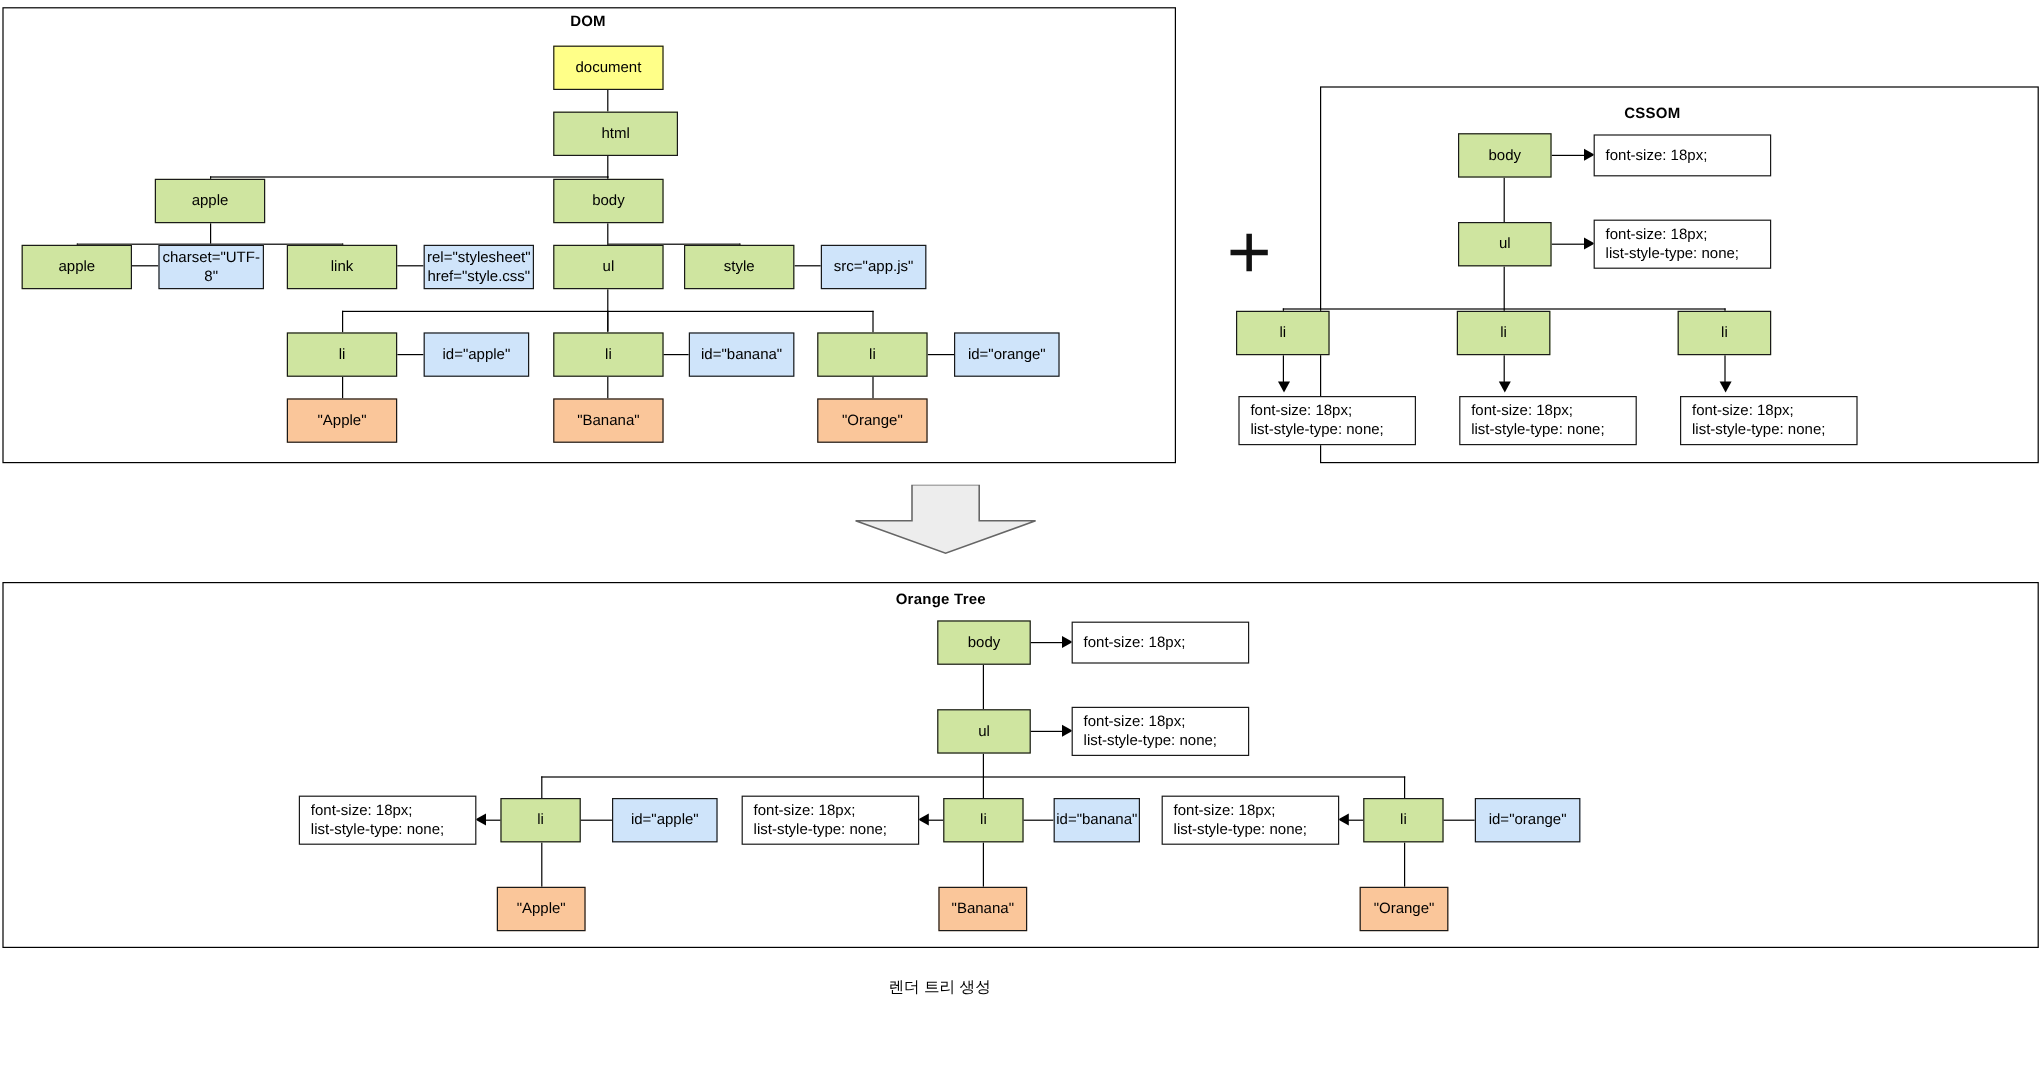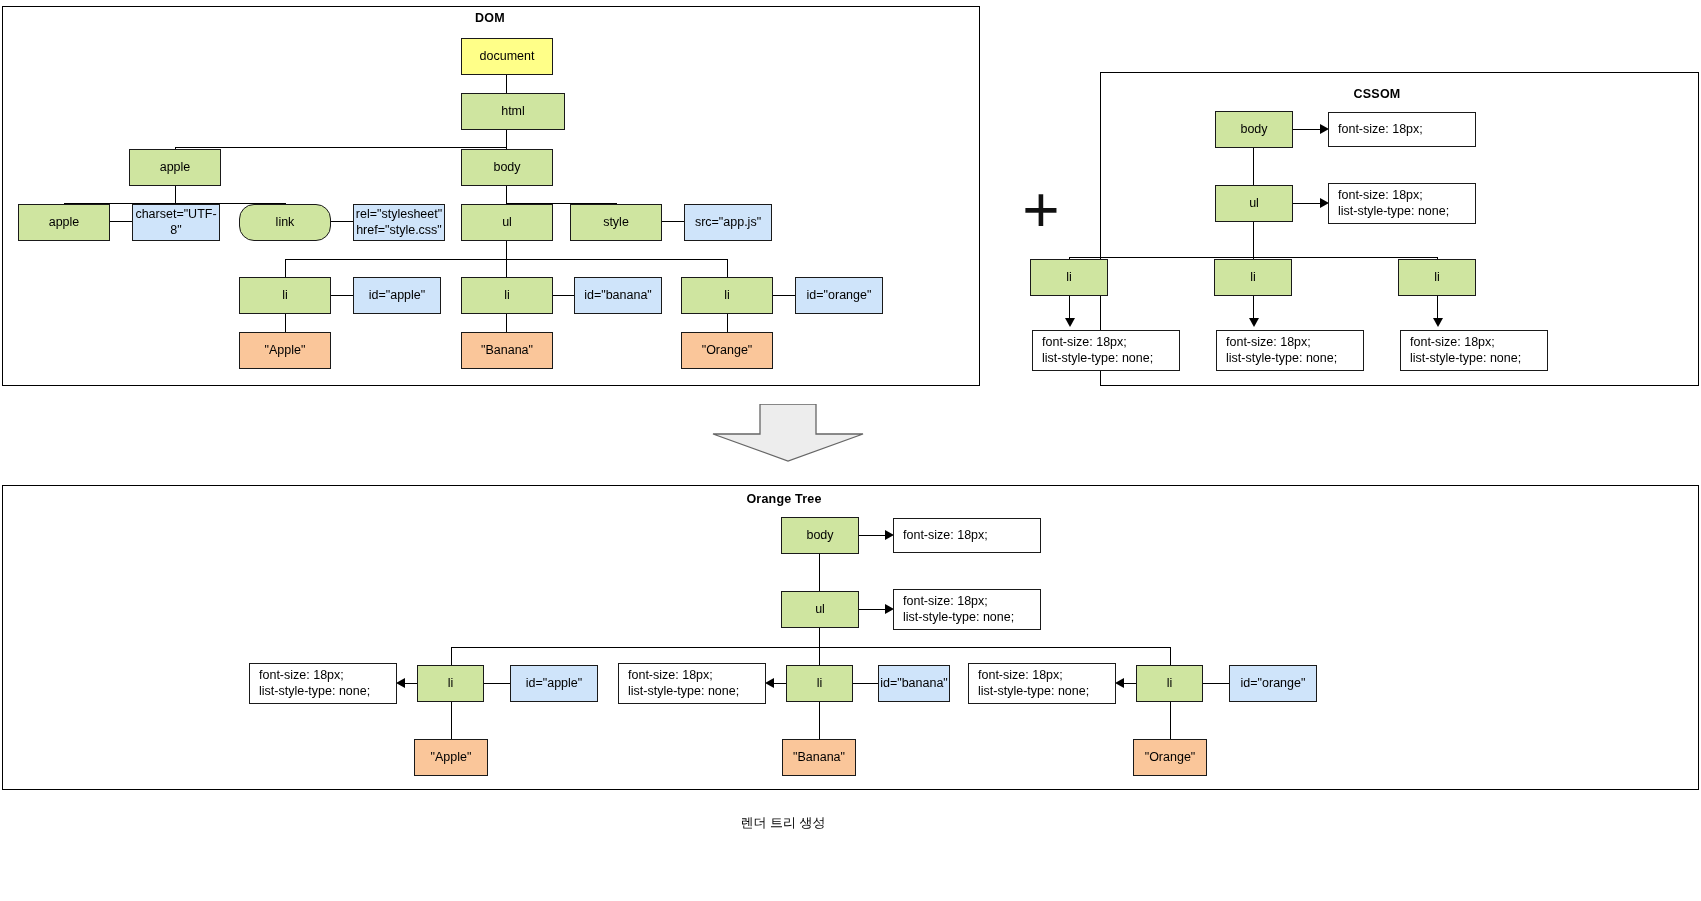--- a/index.html
+++ b/index.html
@@ -141,21 +141,21 @@
   <div class="edge v" style="left:506px; top:314px; height:18px;"></div>
   <div class="edge v" style="left:727px; top:314px; height:18px;"></div>
 
   <div class="node yellow" style="left:461px; top:38px; width:92px; height:37px;">document</div>
   <div class="node green" style="left:461px; top:93px; width:104px; height:37px;">html</div>
   <div class="node green" style="left:129px; top:149px; width:92px; height:37px;">apple</div>
   <div class="node green" style="left:461px; top:149px; width:92px; height:37px;">body</div>
 
   <div class="node green" style="left:18px; top:204px; width:92px; height:37px;">apple</div>
   <div class="node blue" style="left:132px; top:204px; width:88px; height:37px;">charset="UTF-8"</div>
-  <div class="node green" style="left:239px; top:204px; width:92px; height:37px;border-radius:15px;">link</div>
+  <div class="node green" style="left:239px; top:204px; width:92px; height:37px;">link</div>
   <div class="node blue" style="left:353px; top:204px; width:92px; height:37px;">rel="stylesheet"
 href="style.css"</div>
   <div class="node green" style="left:461px; top:204px; width:92px; height:37px;">ul</div>
   <div class="node green" style="left:570px; top:204px; width:92px; height:37px;">style</div>
   <div class="node blue" style="left:684px; top:204px; width:88px; height:37px;">src="app.js"</div>
 
   <div class="node green" style="left:239px; top:277px; width:92px; height:37px;">li</div>
   <div class="node blue" style="left:353px; top:277px; width:88px; height:37px;">id="apple"</div>
   <div class="node orange" style="left:239px; top:332px; width:92px; height:37px;">"Apple"</div>
 

